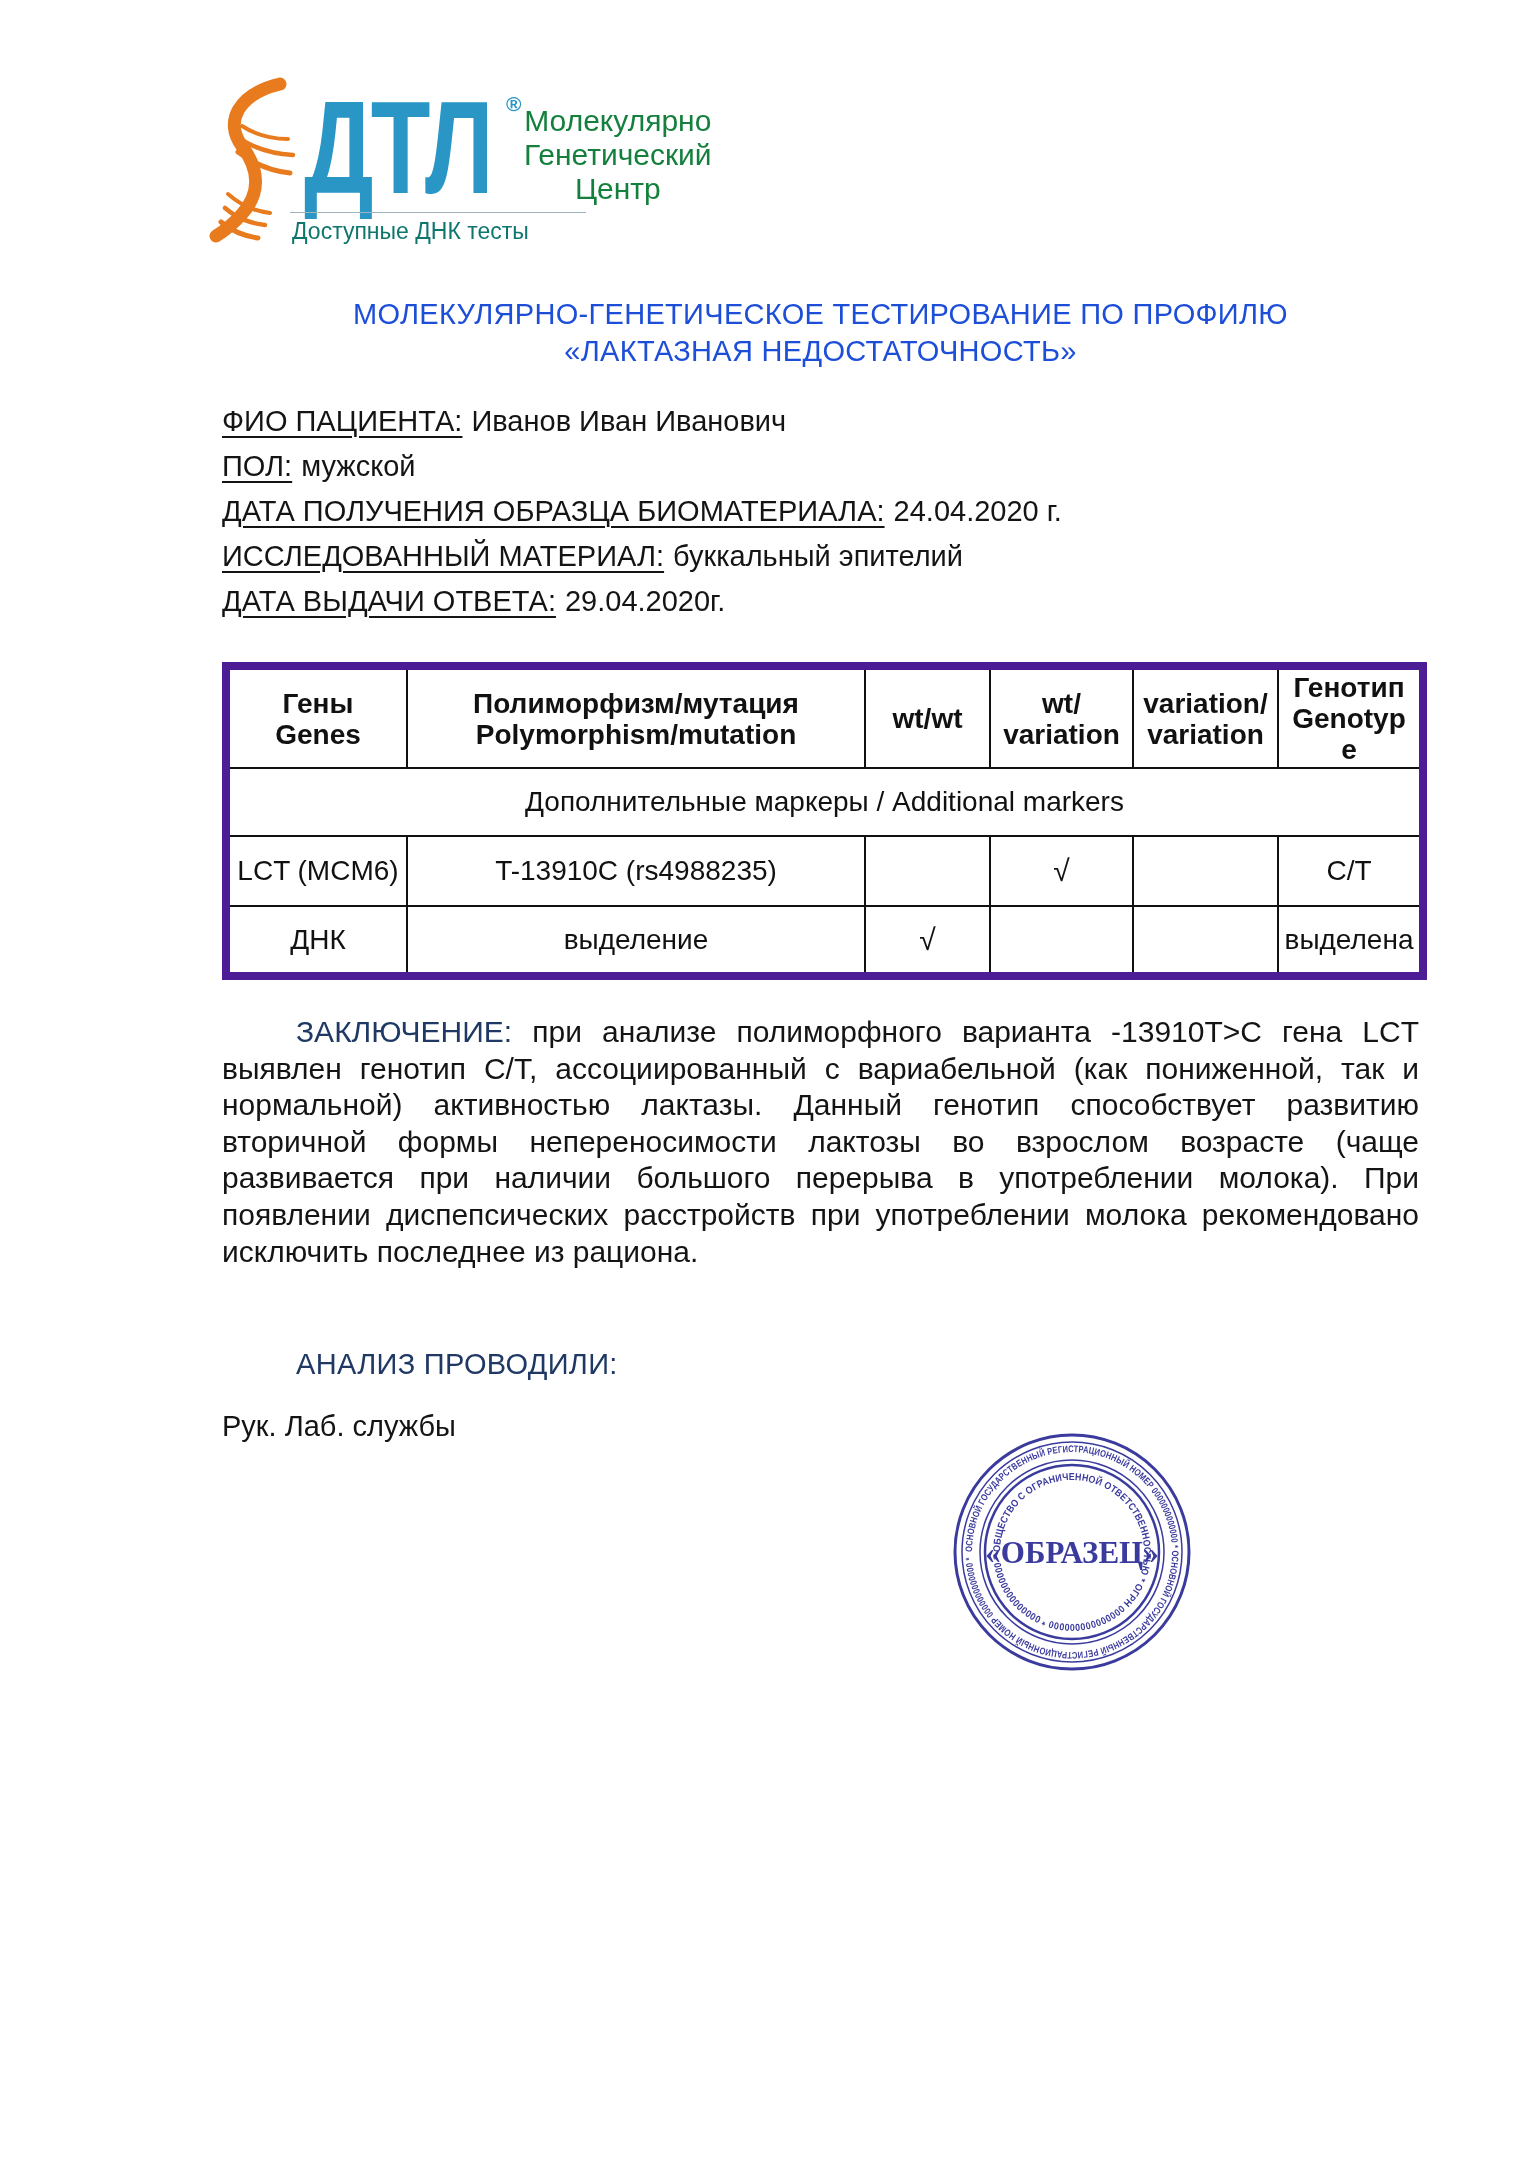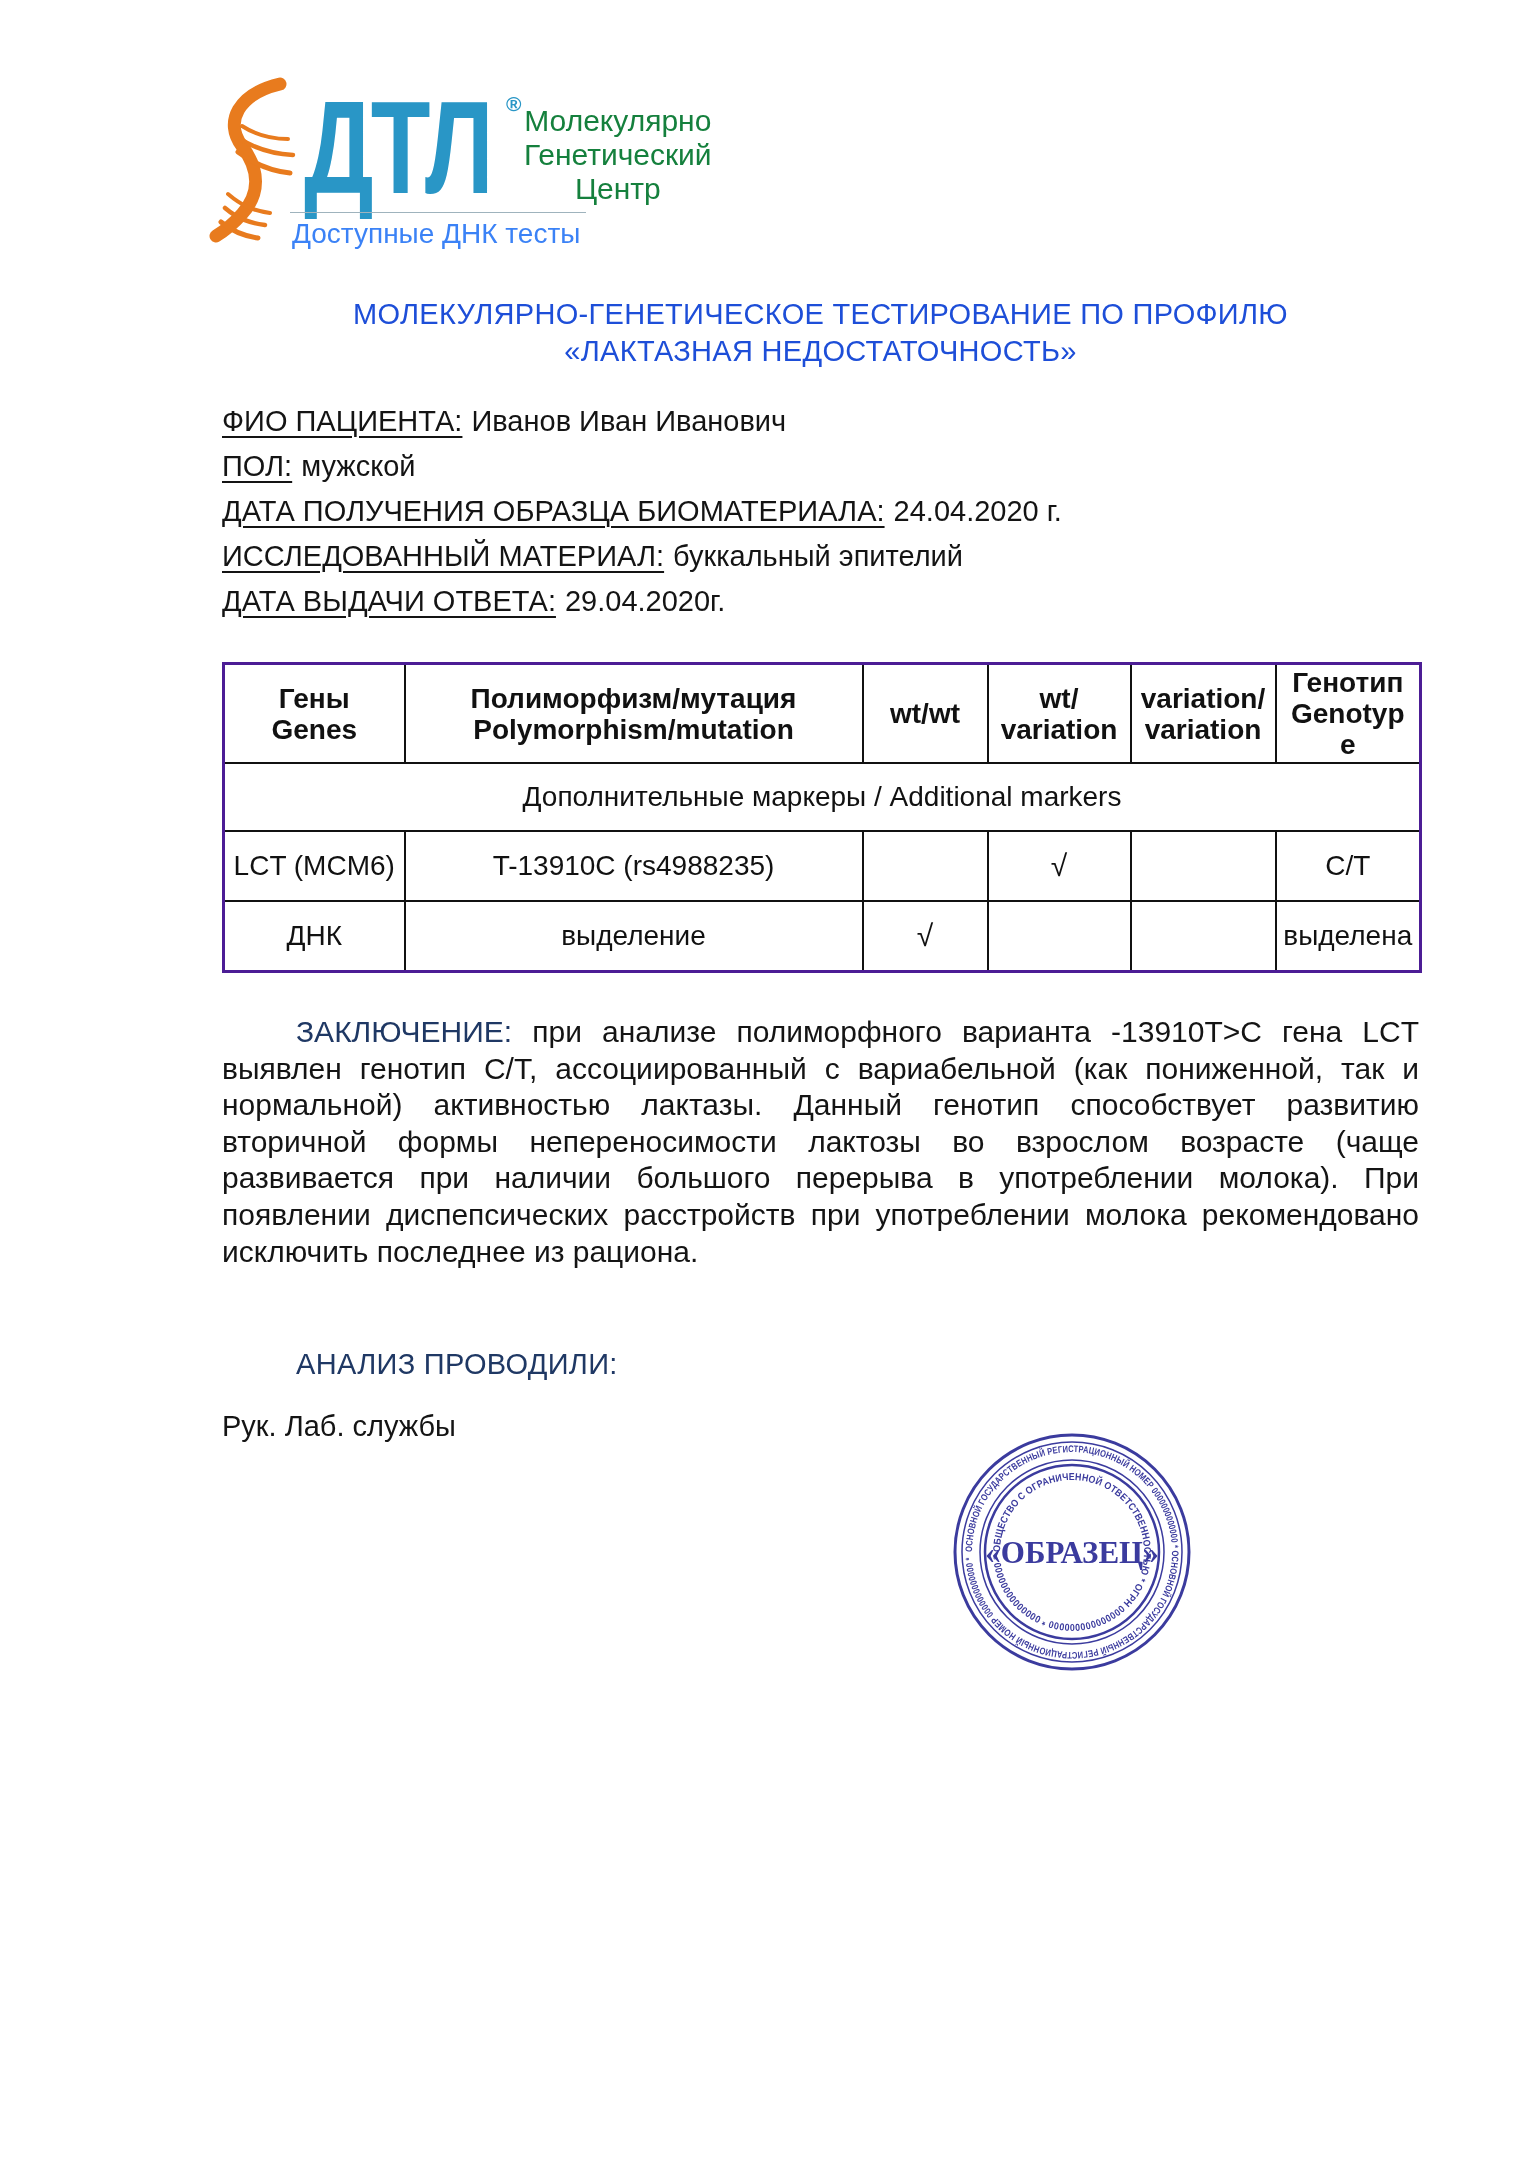--- a/index.html
+++ b/index.html
@@ -11,21 +11,21 @@
   .logo{position:absolute;left:200px;top:74px;width:560px;height:200px;}
   .logo-icon{position:absolute;left:0;top:2px;}
   .brand{
     position:absolute;left:104px;top:8px;font-size:132px;line-height:1;font-weight:bold;
     color:#2996c6;letter-spacing:-4px;transform:scaleX(0.74);transform-origin:left top;
     white-space:nowrap;
   }
   .regmark{position:absolute;left:306px;top:18px;font-size:21px;color:#2996c6;font-weight:bold;}
   .tagline{position:absolute;left:324px;top:30px;font-size:30px;line-height:34px;color:#15803d;text-align:center;}
   .logo-divider{position:absolute;left:90px;top:138px;width:296px;height:0;border-top:1.5px solid #9fb3bd;}
-  .logo-subtitle{position:absolute;left:92px;top:144px;font-size:28px;color:#3b82f6;white-space:nowrap;}
+  .logo-subtitle{position:absolute;left:92px;top:144px;font-size:23px;color:#0f766e;white-space:nowrap;}
   
   .doc-title{
     position:absolute;left:222px;top:296px;width:1197px;text-align:center;
     color:#1d4ed8;font-size:29px;line-height:37px;letter-spacing:0.3px;
   }
   
   .info{position:absolute;left:222px;top:399px;font-size:29px;line-height:45px;}
   .info-line{white-space:nowrap;}
   .info-label{
     text-decoration:underline;text-decoration-thickness:2px;text-underline-offset:5px;
@@ -34,21 +34,21 @@
   }
   
   table.results{
     position:absolute;left:222px;top:662px;width:1197px;border-collapse:collapse;
     table-layout:fixed;font-size:28px;color:#111;
   }
   table.results th,table.results td{
     border:2px solid #111;text-align:center;vertical-align:middle;
     padding:2px 4px;white-space:pre-line;overflow:hidden;
   }
-  table.results{border:3px solid #4c1d95;padding-left:11px;}
+  table.results{border:8px solid #4c1d95;padding-left:11px;}
   tr.head{height:82px;}
   tr.head th{font-weight:bold;line-height:31px;}
   tr.section{height:68px;}
   tr.data{height:70px;}
   .check{font-size:30px;}
   
   .conclusion{
     position:absolute;left:222px;top:1014px;width:1197px;
     font-size:30px;line-height:36.6px;text-align:justify;text-indent:74px;color:#141414;
   }

